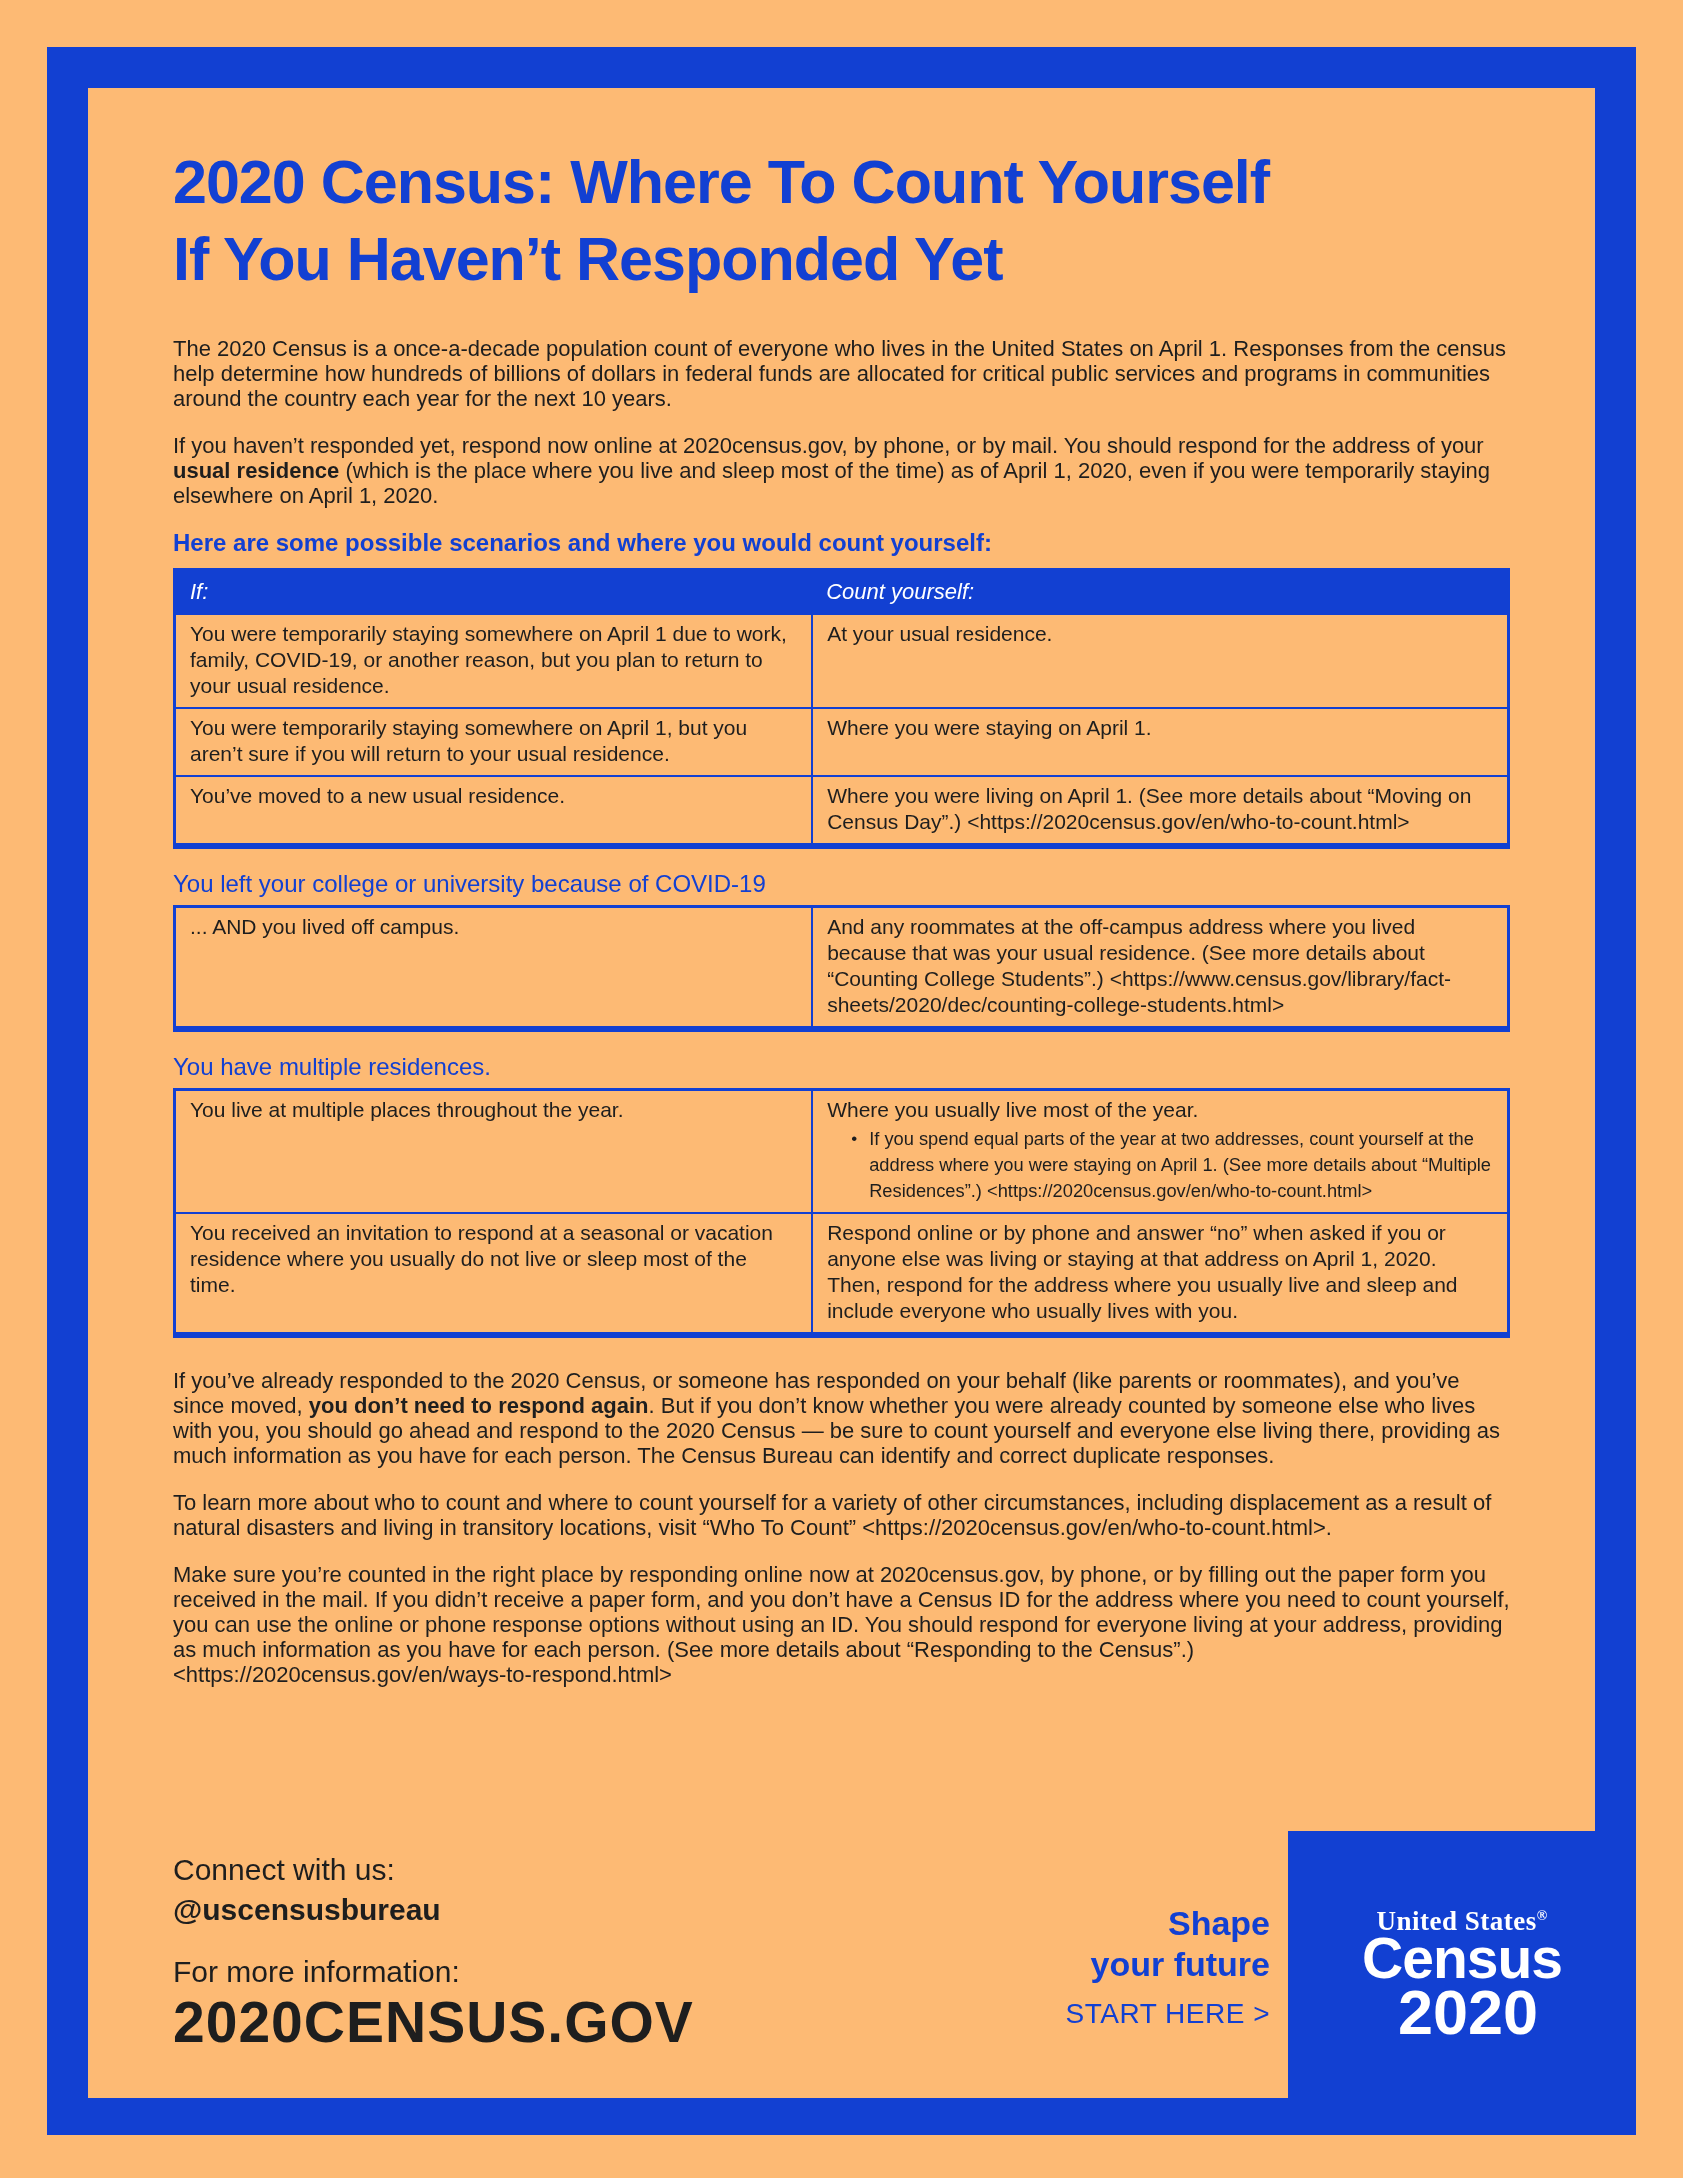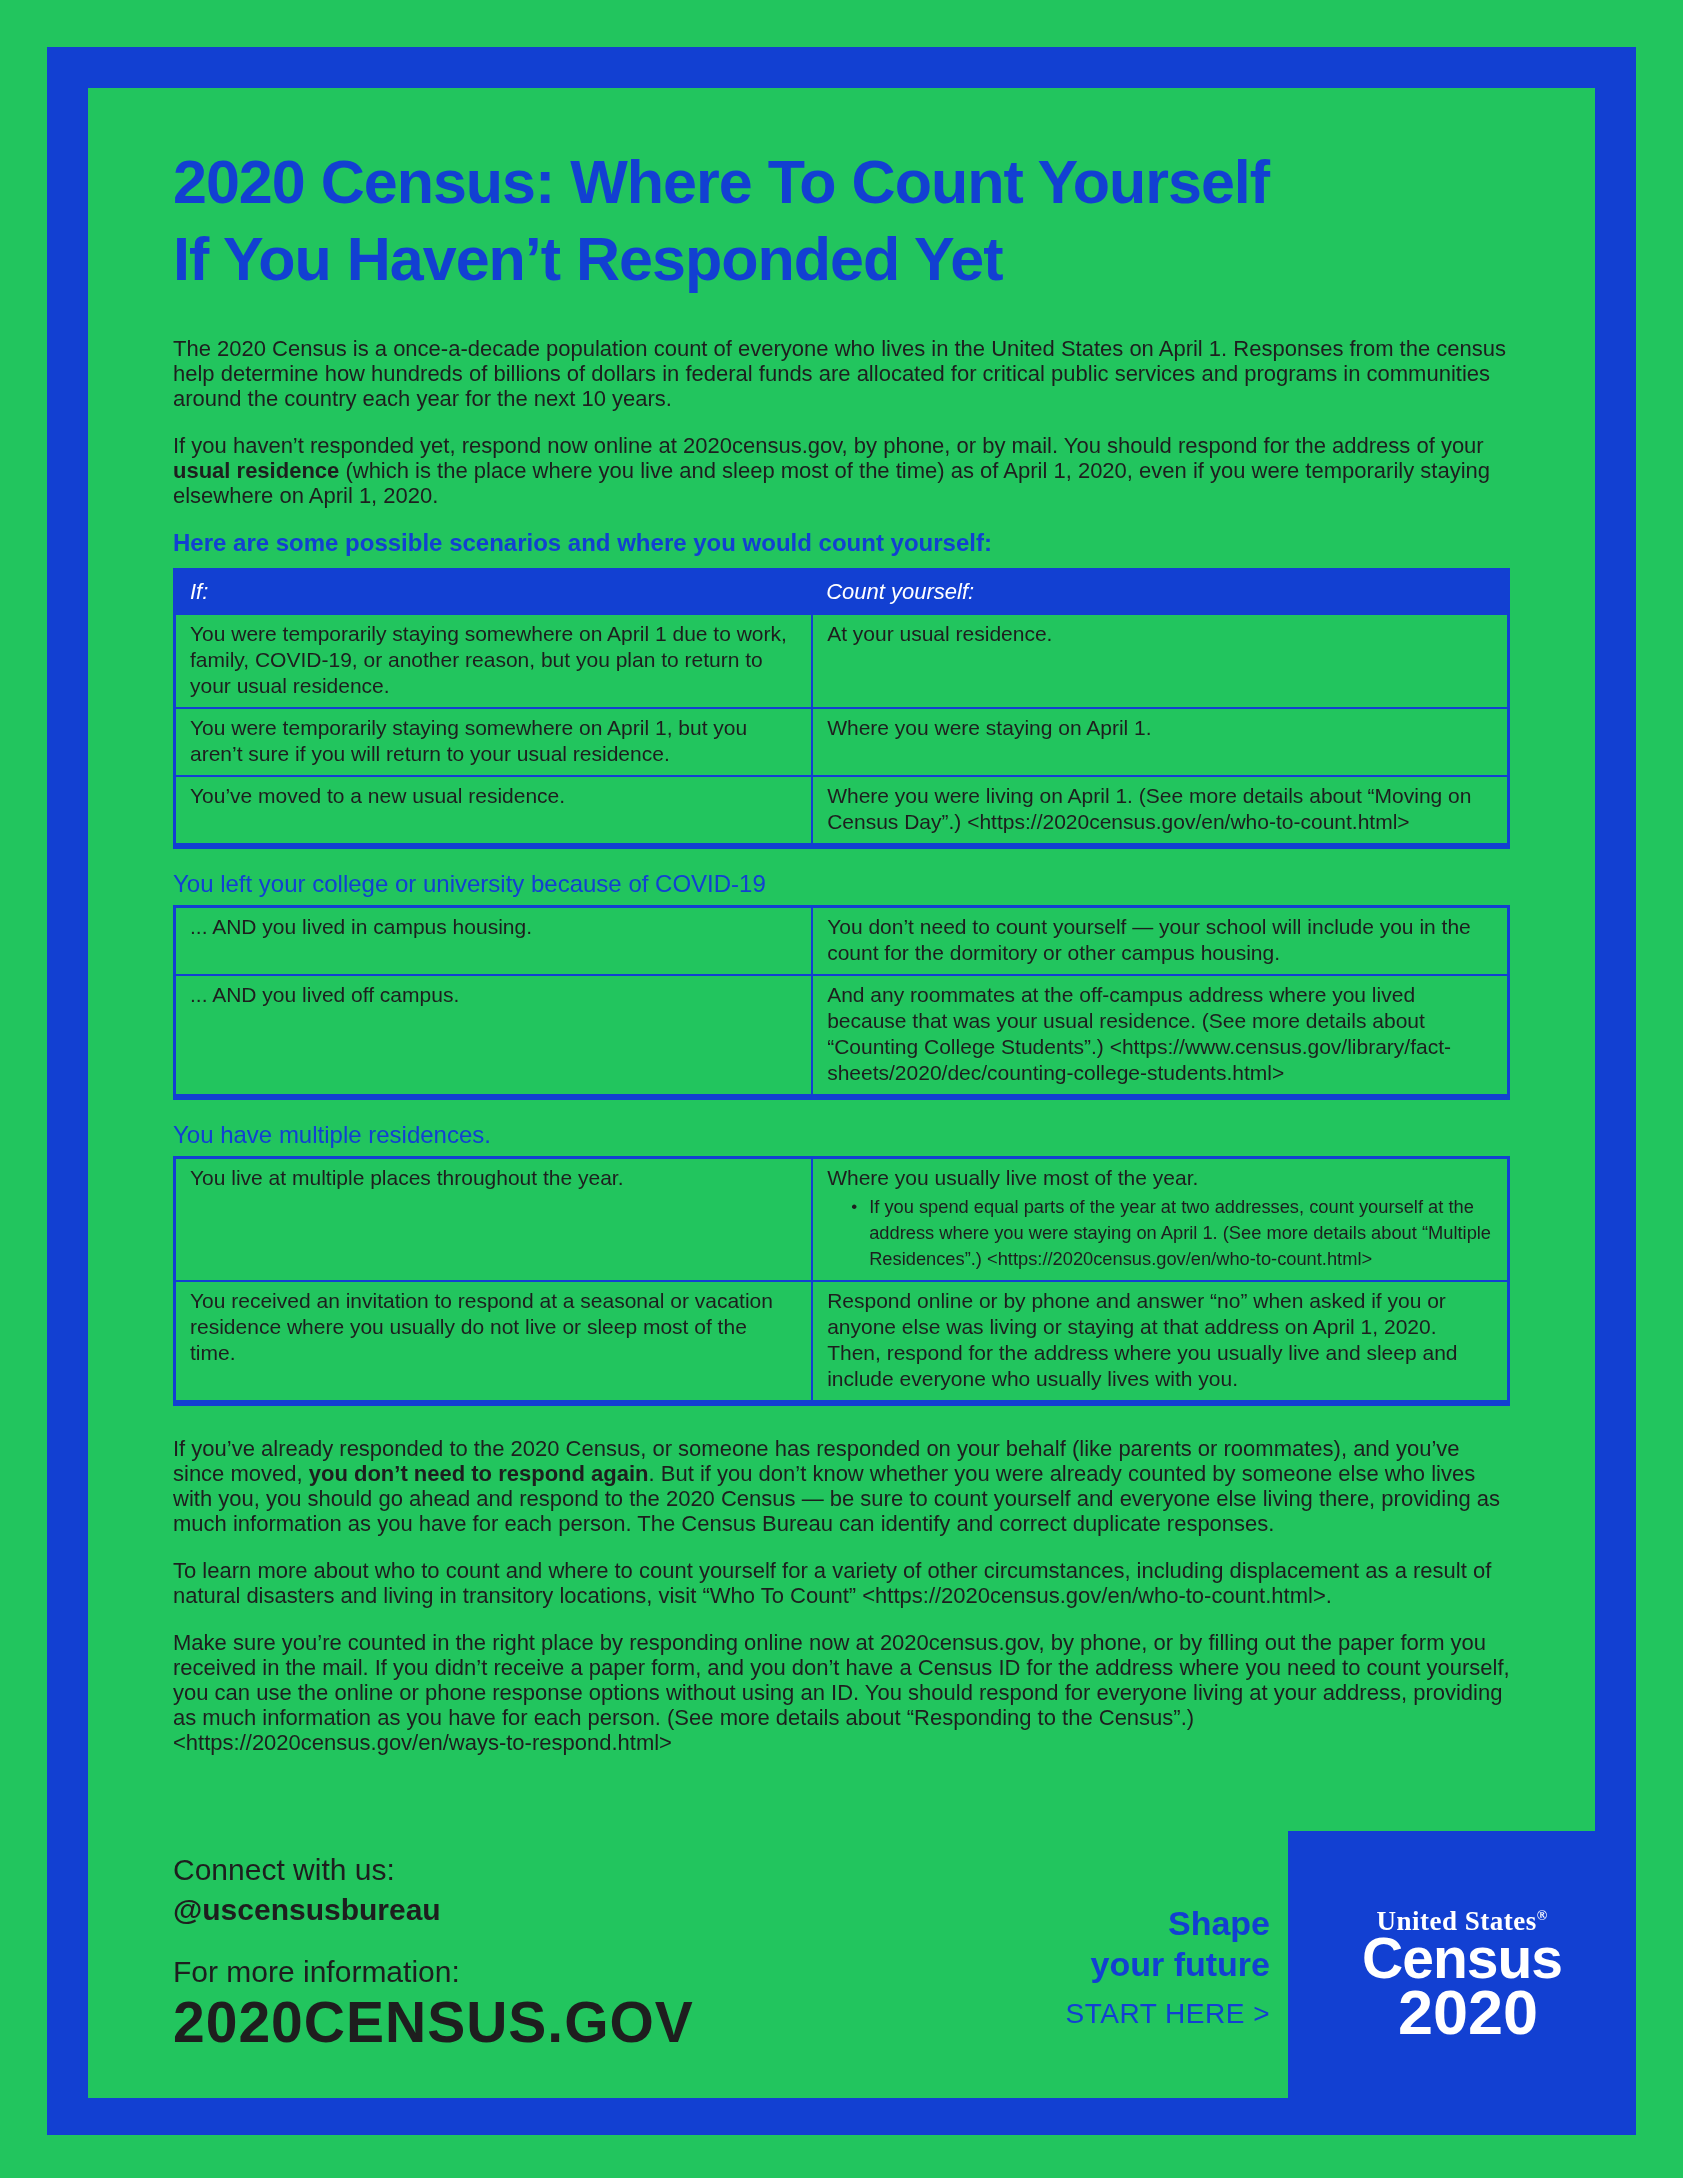--- a/index.html
+++ b/index.html
@@ -1,19 +1,19 @@
 <!DOCTYPE html>
 <html style="--blue: #1240d2;"><head>
 <meta charset="utf-8">
 <style>
   :root { --blue: #1240d2; --ink: #1e1e1e; }
   html, body { margin: 0; padding: 0; background: #ffffff; }
   .page {
     position: relative; width: 1683px; height: 2178px;
-    background: #22c55e; overflow: hidden; color: var(--ink);
+    background: #fdba74; overflow: hidden; color: var(--ink);
     font-family: "Liberation Sans", sans-serif;
   }
   .frame {
     position: absolute; left: 47px; top: 47px; right: 47px; bottom: 43px;
     border: 41px solid var(--blue); border-bottom-width: 37px;
     pointer-events: none;
   }
   .content { position: absolute; left: 173px; top: 144px; width: 1337px; }
   .title { margin: 0 0 38px 0; color: var(--blue); font-weight: bold;
     font-size: 61px; line-height: 77px; letter-spacing: -1px; }
@@ -109,24 +109,20 @@
 
     <h3 class="sub-heading">You left your college or university because of COVID-19</h3>
 
     <table class="scenario-table">
       <colgroup>
           <col class="col-if">
           <col class="col-count">
         </colgroup>
       <tbody>
         <tr>
-          <td>... AND you lived in campus housing.</td>
-          <td>You don’t need to count yourself — your school will include you in the count for the dormitory or other campus housing.</td>
-        </tr>
-        <tr>
           <td>... AND you lived off campus.</td>
           <td>And any roommates at the off-campus address where you lived because that was your usual residence. (See more details about “Counting College Students”.) &lt;https://www.census.gov/library/fact-sheets/2020/dec/counting-college-students.html&gt;</td>
         </tr>
       </tbody>
     </table>
 
     <h3 class="sub-heading">You have multiple residences.</h3>
 
     <table class="scenario-table">
       <colgroup>

